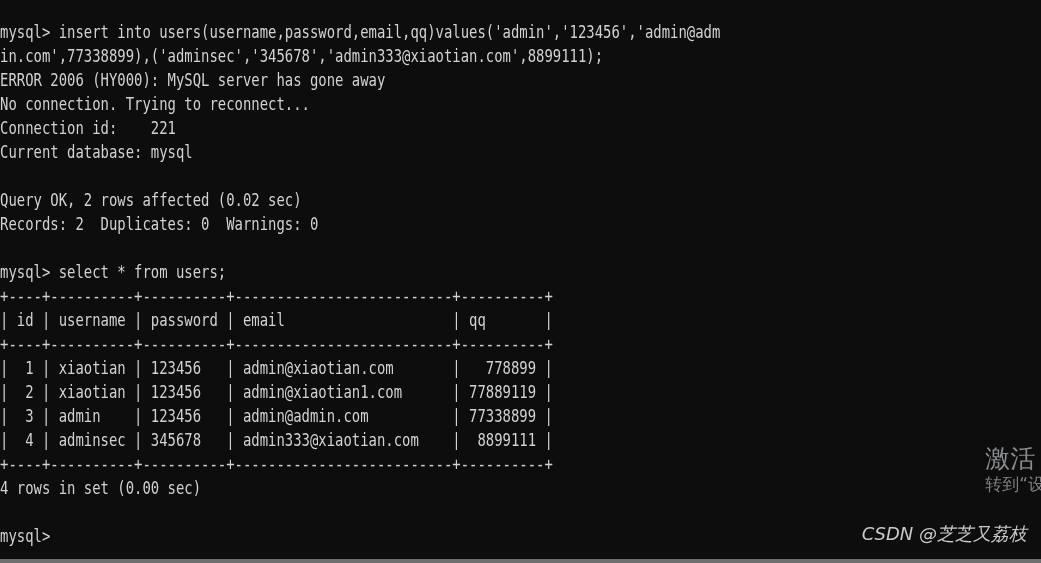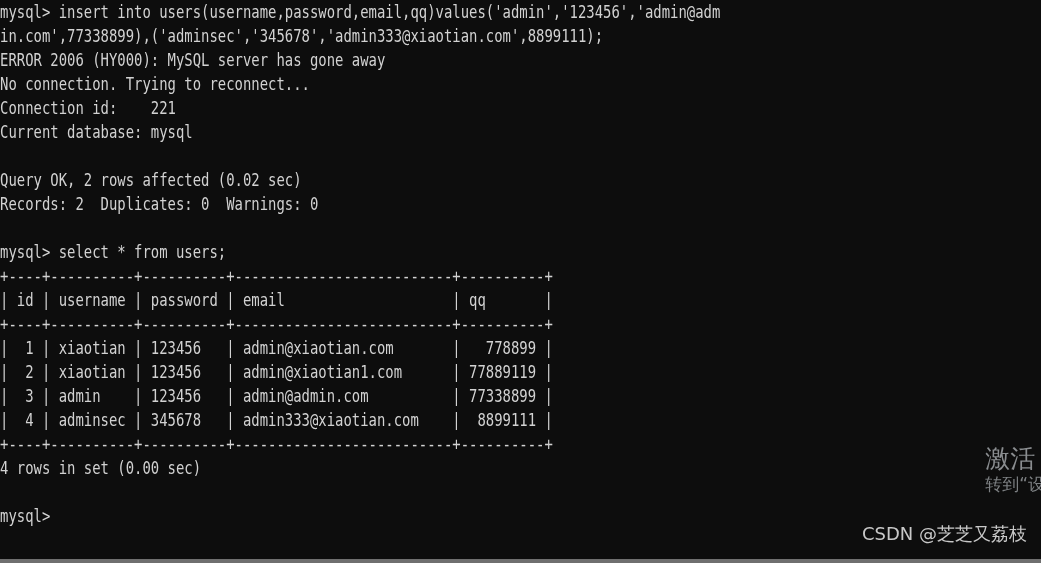--- a/index.html
+++ b/index.html
@@ -13,21 +13,21 @@
     height: 563px;
     background: #0d0d0d;
     overflow: hidden;
     font-family: "DejaVu Sans Mono", "Liberation Mono", monospace;
   }
   #console {
     position: absolute;
     left: 0;
     top: 0;
     width: 1041px;
-    padding-top: 0;
+    padding-top: 20px;
     box-sizing: border-box;
   }
   .line {
     height: 24px;
     line-height: 24px;
     font-size: 17.5px;
     letter-spacing: 0px;
     color: #d2d2d2;
     white-space: pre;
     font-family: "DejaVu Sans Mono", "Liberation Mono", monospace;
@@ -74,20 +74,21 @@
   #csdn-watermark {
     position: absolute;
     right: 14px;
     bottom: 17px;
     font-family: "DejaVu Sans", "Liberation Sans", sans-serif;
     font-size: 18px;
     color: #c8c8c8;
     white-space: nowrap;
     pointer-events: none;
     user-select: none;
+    font-style: italic;
   }
 </style>
 </head>
 <body>
 
 <div id="screen">
 
   <div id="console">
     <div class="line">mysql&gt; insert into users(username,password,email,qq)values('admin','123456','admin@adm</div>
     <div class="line">in.com',77338899),('adminsec','345678','admin333@xiaotian.com',8899111);</div>

